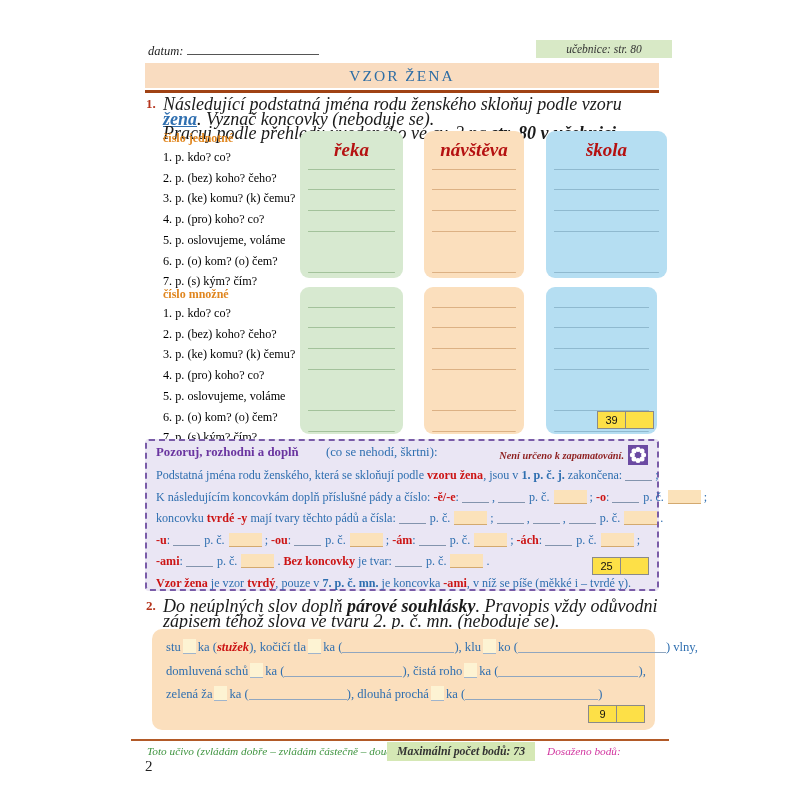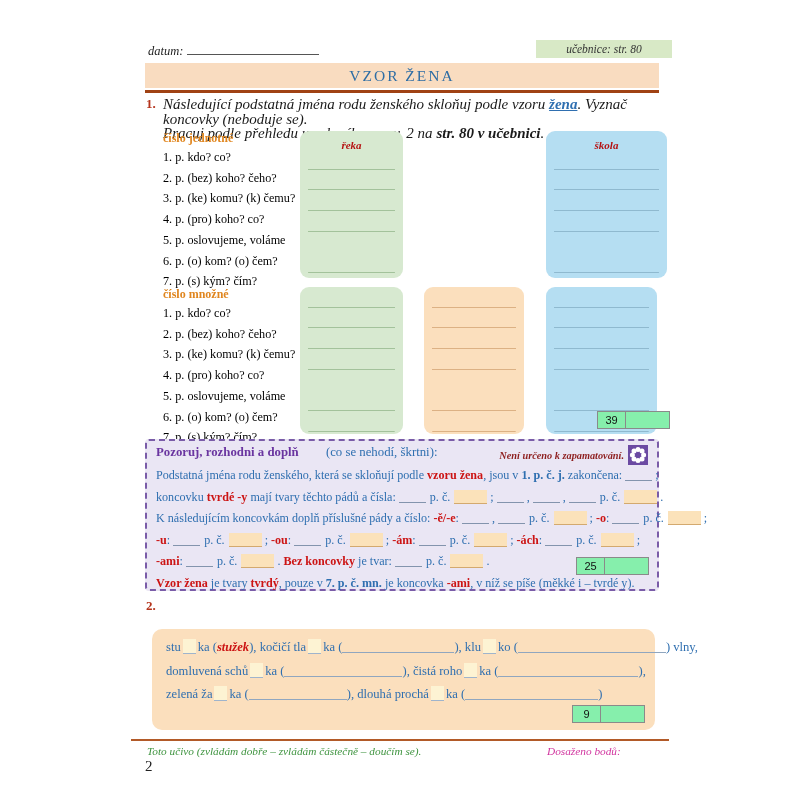--- a/index.html
+++ b/index.html
@@ -19,36 +19,36 @@
 
   .badge{position:absolute;left:536px;top:40px;width:136px;height:18px;background:#d8e9c6;
          text-align:center;line-height:18px;font-size:11.5px;color:#333;}
 
   .banner{position:absolute;left:145px;top:63px;width:514px;height:25px;background:#f9dcc0;
           text-align:center;line-height:26px;font-size:15.5px;letter-spacing:2px;color:#2e6da4;}
   .rule1{position:absolute;left:145px;top:90px;width:514px;height:3px;background:#a04214;}
   .rule2{position:absolute;left:131px;top:739px;width:538px;height:2px;background:#b25a28;}
 
   .tnum{position:absolute;font-size:13px;font-weight:bold;color:#b5341c;}
-  .ttext{position:absolute;font-size:15px;font-style:italic;line-height:14.6px;color:#1a1a1a;}
+  .ttext{position:absolute;font-size:18px;font-style:italic;line-height:14.6px;color:#1a1a1a;}
 
   .shead{position:absolute;left:163px;font-size:12px;font-weight:bold;color:#e0861f;}
   .crow{position:absolute;left:163px;font-size:12.2px;color:#000000;white-space:nowrap;}
 
   .box{position:absolute;height:147px;border-radius:9px;box-sizing:border-box;
        background-origin:content-box,border-box;background-clip:content-box,border-box;}
   .box.sg{padding:18px 8px 0;}
   .box.pl{padding:0 8px;}
   .box.green{background-image:repeating-linear-gradient(to bottom,transparent 0 19.7px,#a3c29b 19.7px 20.7px),linear-gradient(#d7e9d0,#d7e9d0);}
   .box.orange{background-image:repeating-linear-gradient(to bottom,transparent 0 19.7px,#dcb184 19.7px 20.7px),linear-gradient(#fbdfbd,#fbdfbd);}
   .box.blue{background-image:repeating-linear-gradient(to bottom,transparent 0 19.7px,#8fb9cf 19.7px 20.7px),linear-gradient(#b5def2,#b5def2);}
   .bword{position:absolute;left:0;right:0;top:8px;text-align:center;
-         font-size:11px;font-weight:bold;font-style:italic;color:#b51111;}
-
-  .score{position:absolute;display:flex;background:#86efac;border:1px solid #8a8a8a;gap:16px;}
+         font-size:19px;font-weight:bold;font-style:italic;color:#b51111;}
+
+  .score{position:absolute;display:flex;background:#fde047;border:1px solid #8a8a8a;}
   .score .sn{width:27px;height:16px;line-height:16px;text-align:center;font-size:11px;
              font-family:"Liberation Sans",sans-serif;color:#111;border-right:1px solid #8a8a8a;}
   .score .se{width:27px;height:16px;}
 
   .pz{position:absolute;left:145px;top:439px;width:514px;height:152px;box-sizing:border-box;
       background:#eae6f4;border:2px dashed #7a5ca8;border-radius:4px;padding:4px 9px 0;}
   .pz-title{font-size:12.8px;height:20px;white-space:nowrap;}
   .ptitle{color:#6a35a0;font-weight:bold;}
   .pnote-wrap{float:right;display:flex;align-items:center;gap:4px;}
   .pnote{font-size:10.3px;font-weight:bold;font-style:italic;color:#8e1f1f;}
@@ -97,20 +97,23 @@
   <div class="crow" style="top:150px;">1. p. kdo? co?</div>
   <div class="crow" style="top:170.7px;">2. p. (bez) koho? čeho?</div>
   <div class="crow" style="top:191.4px;">3. p. (ke) komu? (k) čemu?</div>
   <div class="crow" style="top:212.1px;">4. p. (pro) koho? co?</div>
   <div class="crow" style="top:232.8px;">5. p. oslovujeme, voláme</div>
   <div class="crow" style="top:253.5px;">6. p. (o) kom? (o) čem?</div>
   <div class="crow" style="top:274.2px;">7. p. (s) kým? čím?</div>
 
   <div class="box green sg" style="left:300px;top:131px;width:103px;">
     <span class="bword">řeka</span>
+  </div>
+  <div class="box orange sg" style="left:424px;top:131px;width:100px;">
+    <span class="bword">návštěva</span>
   </div>
   <div class="box blue sg" style="left:546px;top:131px;width:121px;">
     <span class="bword">škola</span>
   </div>
 
   <div class="shead" style="top:287px;">číslo množné</div>
   <div class="crow" style="top:306px;">1. p. kdo? co?</div>
   <div class="crow" style="top:326.7px;">2. p. (bez) koho? čeho?</div>
   <div class="crow" style="top:347.4px;">3. p. (ke) komu? (k) čemu?</div>
   <div class="crow" style="top:368.1px;">4. p. (pro) koho? co?</div>
@@ -144,56 +147,60 @@
           </g>
           <circle cx="10" cy="10" r="2.1" fill="#6b4aa2"></circle>
         </svg>
       </span>
       <span class="ptitle">Pozoruj, rozhodni a doplň</span><span class="bl"> (co se nehodí, škrtni):</span>
     </div>
     <div class="pz-line">
       <span>Podstatná jména rodu ženského, která se skloňují podle </span><span class="rb">vzoru žena</span><span>, jsou v </span><span class="bb">1. p. č. j.</span><span> zakončena:</span><span class="blank"></span><span>;</span>
     </div>
     <div class="pz-line">
+      <span>K následujícím koncovkám doplň příslušné pády a číslo: </span><span class="rb">-ě/-e</span><span>:</span><span class="blank"></span><span>,</span><span class="blank"></span><span class="pc">p. č.</span><span class="obox"></span><span>;</span> <span class="rb">-o</span><span>:</span><span class="blank"></span><span class="pc">p. č.</span><span class="obox"></span><span>;</span>
+    </div>
+    <div class="pz-line">
       <span>koncovku </span><span class="rb">tvrdé -y</span><span> mají tvary těchto pádů a čísla:</span><span class="blank"></span><span class="pc">p. č.</span><span class="obox"></span><span>;</span><span class="blank"></span><span>,</span><span class="blank"></span><span>,</span><span class="blank"></span><span class="pc">p. č.</span><span class="obox"></span><span>.</span>
     </div>
     <div class="pz-line">
-      <span>K následujícím koncovkám doplň příslušné pády a číslo: </span><span class="rb">-ě/-e</span><span>:</span><span class="blank"></span><span>,</span><span class="blank"></span><span class="pc">p. č.</span><span class="obox"></span><span>;</span> <span class="rb">-o</span><span>:</span><span class="blank"></span><span class="pc">p. č.</span><span class="obox"></span><span>;</span>
-    </div>
-    <div class="pz-line">
       <span class="rb">-u</span><span>:</span><span class="blank"></span><span class="pc">p. č.</span><span class="obox"></span><span>;</span> <span class="rb">-ou</span><span>:</span><span class="blank"></span><span class="pc">p. č.</span><span class="obox"></span><span>;</span> <span class="rb">-ám</span><span>:</span><span class="blank"></span><span class="pc">p. č.</span><span class="obox"></span><span>;</span> <span class="rb">-ách</span><span>:</span><span class="blank"></span><span class="pc">p. č.</span><span class="obox"></span><span>;</span>
     </div>
     <div class="pz-line">
       <span class="rb">-ami</span><span>:</span><span class="blank"></span><span class="pc">p. č.</span><span class="obox"></span><span>.</span> <span class="rb">Bez koncovky</span><span> je tvar:</span><span class="blank"></span><span class="pc">p. č.</span><span class="obox"></span><span>.</span>
     </div>
     <div class="pz-line" style="width:440px;">
-      <span class="rb">Vzor žena</span><span> je tvary </span><span class="rb">tvrdý</span><span>, pouze v </span><span class="bb">7. p. č. mn.</span><span> je koncovka </span><span class="rb">-ami</span><span>, v níž se píše (měkké i – tvrdé y).</span>
+      <span class="rb">Vzor žena</span><span> je vzor </span><span class="rb">tvrdý</span><span>, pouze v </span><span class="bb">7. p. č. mn.</span><span> je koncovka </span><span class="rb">-ami</span><span>, v níž se píše (měkké i – tvrdé y).</span>
     </div>
     <div class="score pz-score">
       <span class="sn">25</span>
         <span class="se"></span>
     </div>
   </div>
 
   <div class="tnum" style="left:146px;top:598px;">2.</div>
+  <div class="ttext" style="left:163px;top:599px;width:497px;">
+    <span>Do neúplných slov doplň </span><span class="bi">párové souhlásky</span><span>. Pravopis vždy odůvodni zápisem téhož slova ve tvaru 2. p. č. mn. (neboduje se).</span>
+  </div>
 
   <div class="panel">
     <div class="t2-line">
       <span>stu</span><span class="wbox"></span><span>ka (</span><span class="redit">stužek</span><span>), kočičí tla</span><span class="wbox"></span><span>ka (</span><span class="lb" style="width:112px;"></span><span>), klu</span><span class="wbox"></span><span>ko (</span><span class="lb" style="width:148px;"></span><span>) vlny,</span>
     </div>
     <div class="t2-line">
       <span>domluvená schů</span><span class="wbox"></span><span>ka (</span><span class="lb" style="width:118px;"></span><span>), čistá roho</span><span class="wbox"></span><span>ka (</span><span class="lb" style="width:140px;"></span><span>),</span>
     </div>
     <div class="t2-line">
       <span>zelená ža</span><span class="wbox"></span><span>ka (</span><span class="lb" style="width:98px;"></span><span>), dlouhá prochá</span><span class="wbox"></span><span>ka (</span><span class="lb" style="width:133px;"></span><span>)</span>
     </div>
     <div class="score panel-score">
       <span class="sn">9</span>
         <span class="se"></span>
     </div>
   </div>
 
   <div class="rule2"></div>
   <div class="selfcheck">Toto učivo (zvládám dobře – zvládám částečně – doučím se).</div>
+  <div class="maxbox">Maximální počet bodů: 73</div>
   <div class="achieved">Dosaženo bodů:</div>
   <div class="pageno">2</div>
 
 </div>
 
 </body></html>

